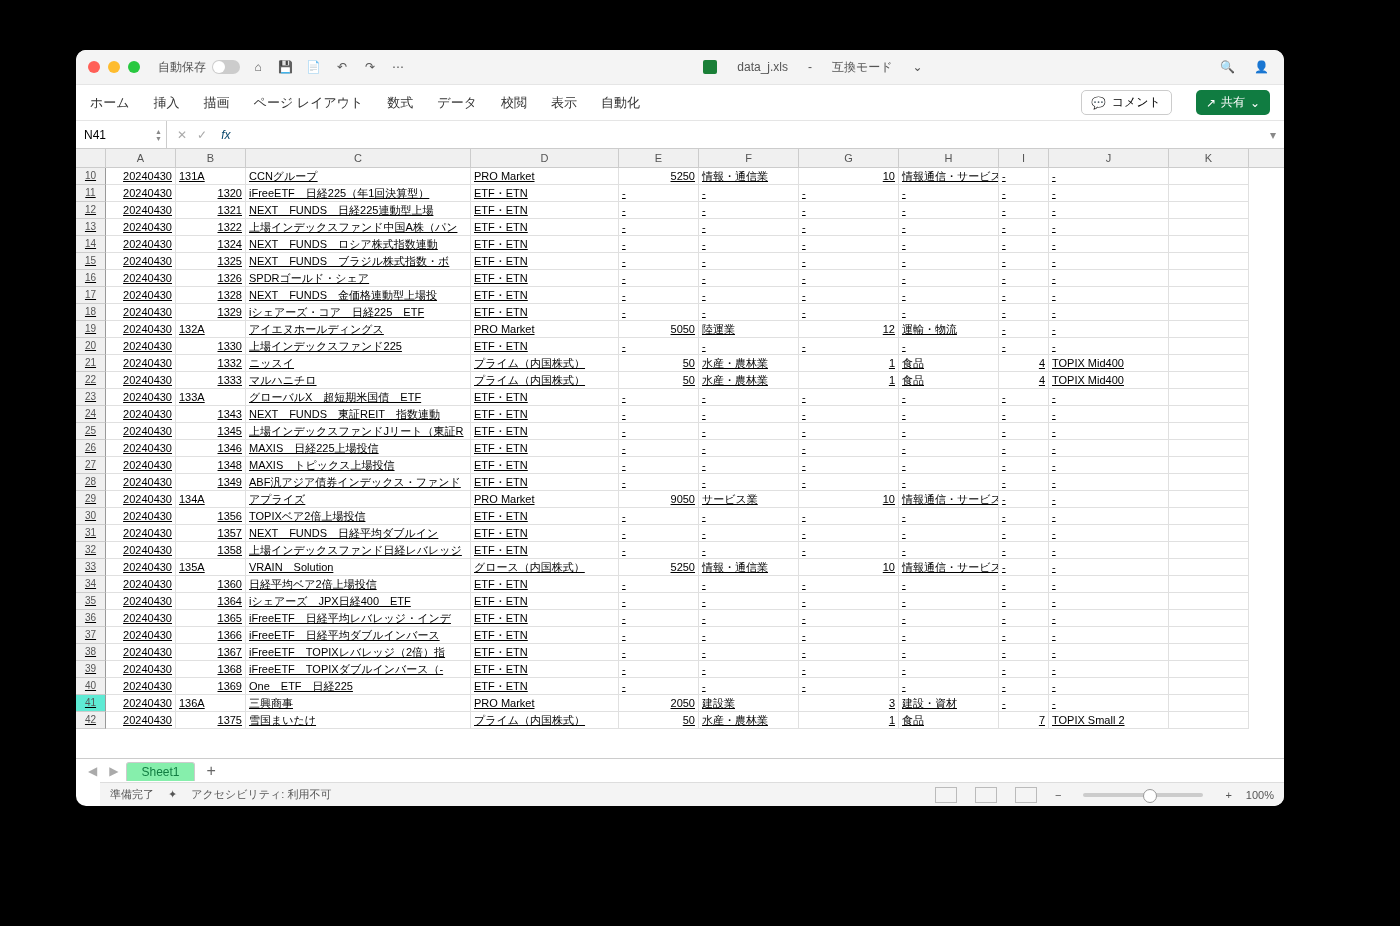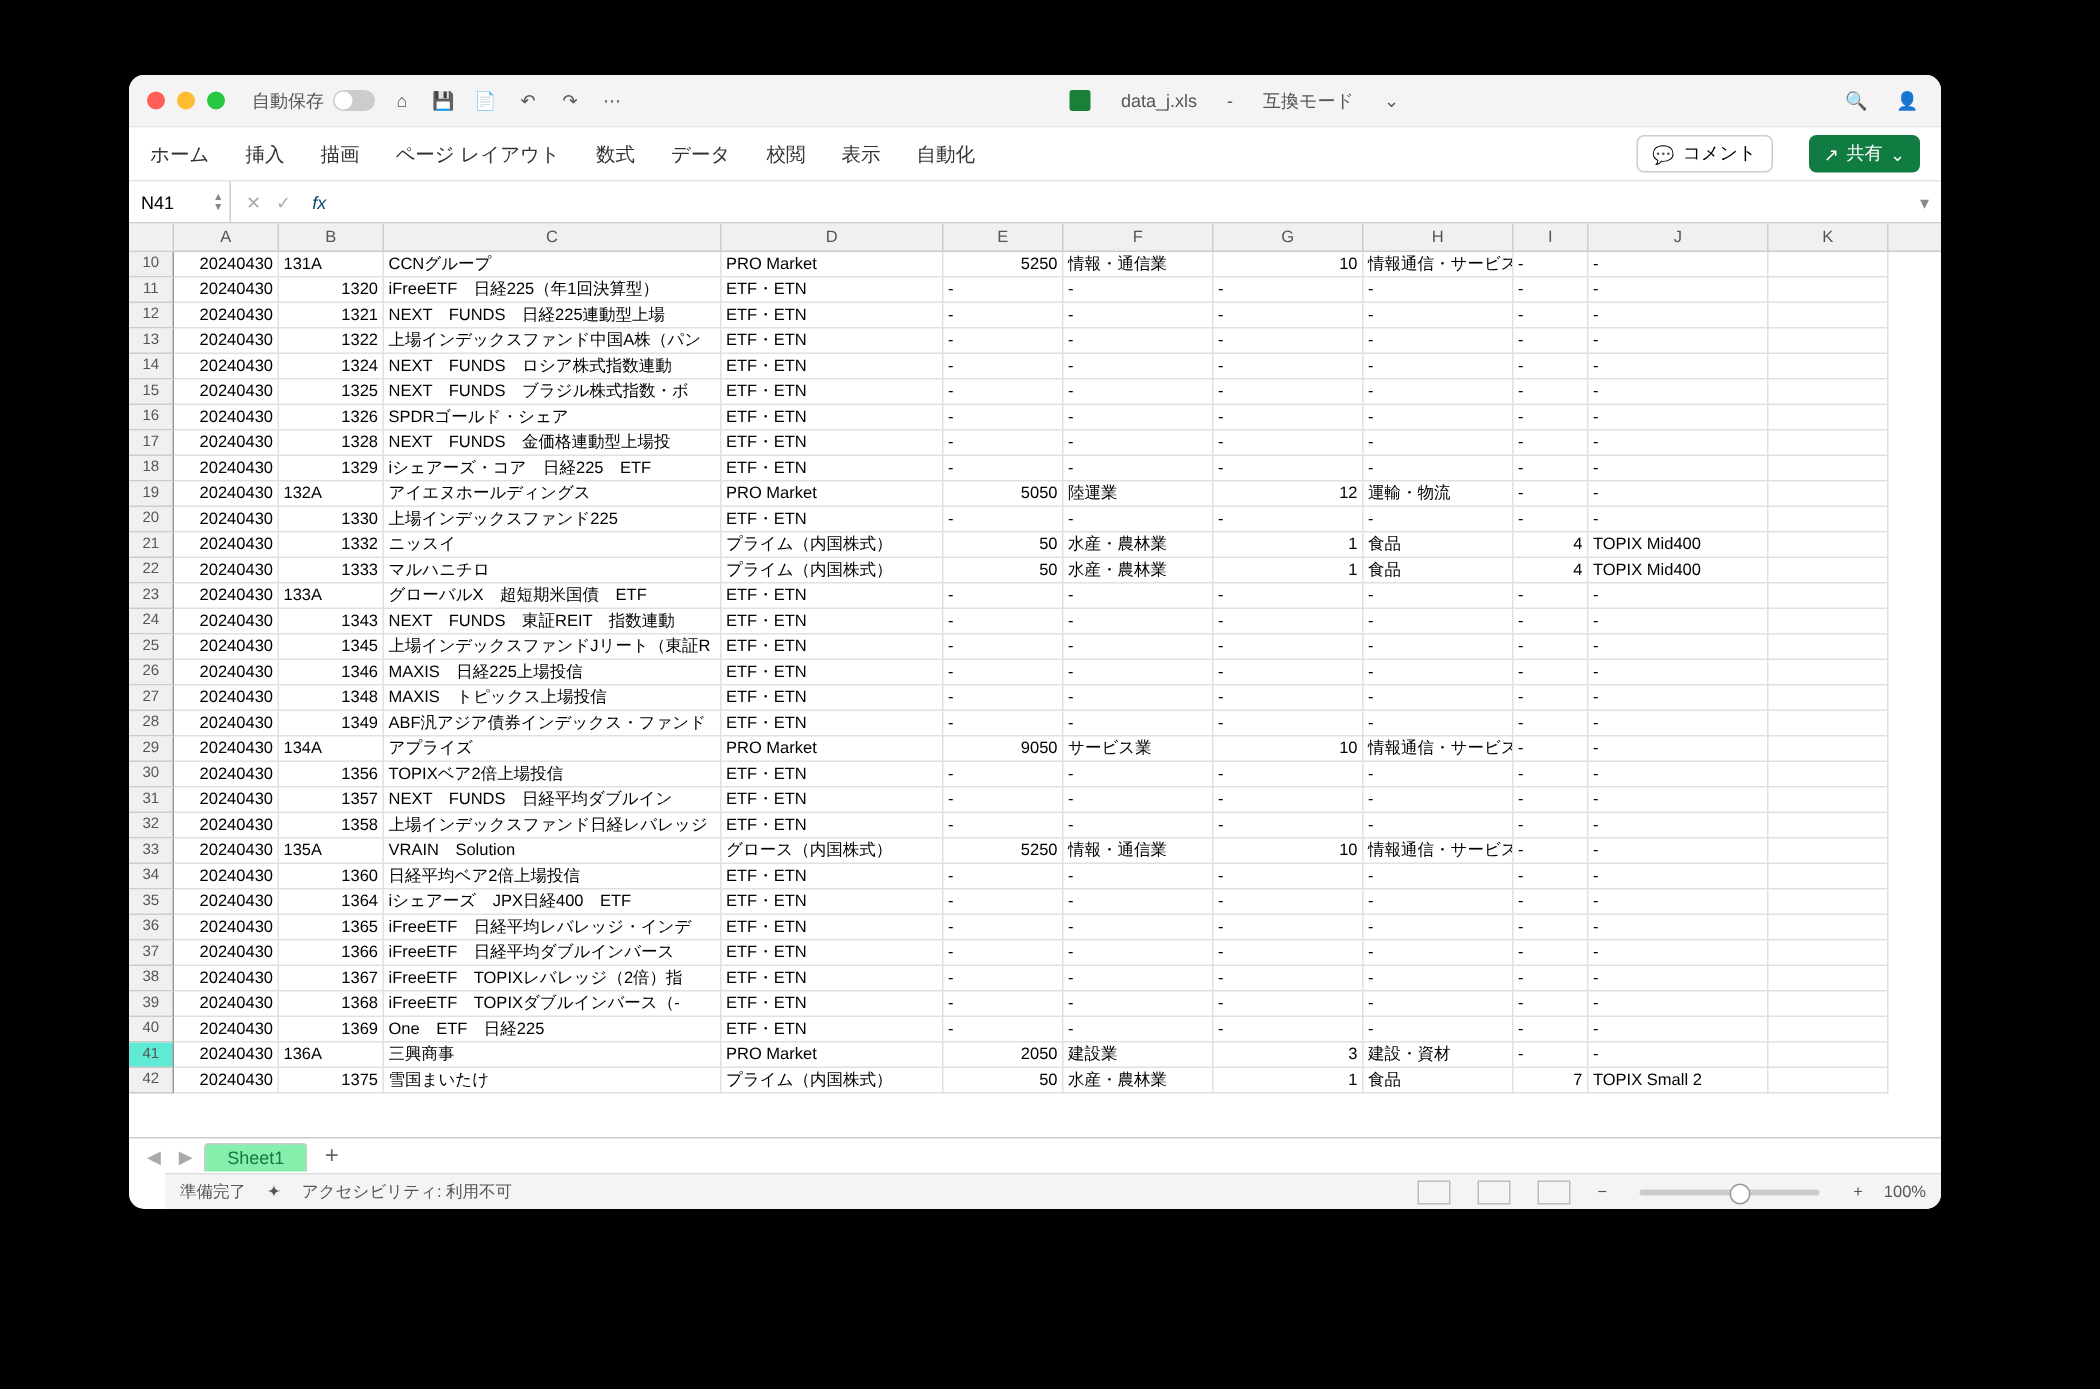--- a/index.html
+++ b/index.html
@@ -5,21 +5,21 @@
     * { margin: 0; padding: 0; box-sizing: border-box; }
     body {
       background: #000;
       font-family: -apple-system, 'Helvetica Neue', Arial, sans-serif;
       font-size: 12px;
       width: 1400px; height: 926px;
       position: relative;
     }
     .window {
       position: absolute;
-      left: 86px; top: 50px;
+      left: 76px; top: 50px;
       width: 1208px; height: 756px;
       background: #fff;
       border-radius: 10px;
       overflow: hidden;
       box-shadow: 0 10px 40px rgba(0,0,0,.5);
       display: flex; flex-direction: column;
     }
     
     .titlebar {
       height: 35px; background: #f4f4f4;
@@ -44,32 +44,32 @@
     }
     .ribbon .tab { color:#333; cursor:pointer; }
     .ribbon .spacer { flex:1; }
     .btn-comment { display:flex; align-items:center; gap:5px; border:1px solid #ccc; border-radius:5px; padding:3px 10px; font-size:12px; }
     .btn-share { display:flex; align-items:center; gap:5px; background:#107c41; color:#fff; border-radius:5px; padding:4px 10px; font-size:12px; }
     
     .fbar {
       height: 28px; display:flex; align-items:center; border-bottom:1px solid #ccc;
       font-size: 12px;
     }
-    .namebox { width: 68px; padding-left:8px; border-right:1px solid #ccc; height:100%; display:flex; align-items:center; justify-content:space-between; padding-right:4px;}
+    .namebox { width: 91px; padding-left:8px; border-right:1px solid #ccc; height:100%; display:flex; align-items:center; justify-content:space-between; padding-right:4px;}
     .namebox .stepper { display:flex; flex-direction:column; font-size:7px; line-height:7px; color:#888;}
     .fbar-btns { display:flex; gap:10px; padding:0 10px; color:#aaa; }
     .fx { font-style: italic; color:#0c4a6e; margin-left:4px; }
     .fbar .dd { margin-left:auto; padding-right:8px; color:#888; }
     
     .grid { flex:1; overflow:hidden; display:flex; flex-direction:column; }
     .coltabs { height:19px; display:flex; background:#f0f0f0; border-bottom:1px solid #ccc; }
     .corner { width:30px; border-right:1px solid #ccc; background:#f0f0f0;}
     .colh { border-right:1px solid #ccc; text-align:center; font-size:11px; color:#555; line-height:18px; }
     .rows { flex:1; overflow:hidden; }
-    .row { display:flex; height:17px; }
+    .row { display:flex; height:17px;text-decoration:underline; }
     .rowh { width:30px; background:#f0f0f0; border-right:1px solid #999; border-bottom:1px solid #ccc; text-align:center; font-size:10px; color:#555; line-height:16px;}
     .rowh.sel { background:#5eead4; }
     .cell { border-right:1px solid #e0e0e0; border-bottom:1px solid #e0e0e0; padding:0 3px; font-size:11px; white-space:nowrap; overflow:hidden; line-height:16px; }
     .ra { text-align:right; } .la { text-align:left; }
     
     .cA{width:70px} .cB{width:70px} .cC{width:225px} .cD{width:148px}
     .cE{width:80px} .cF{width:100px} .cG{width:100px} .cH{width:100px}
     .cI{width:50px} .cJ{width:120px} .cK{width:80px}
     
     .sheetbar { height:24px; border-top:1px solid #ccc; display:flex; align-items:center; padding-left:8px; gap:4px; font-size:12px;}

